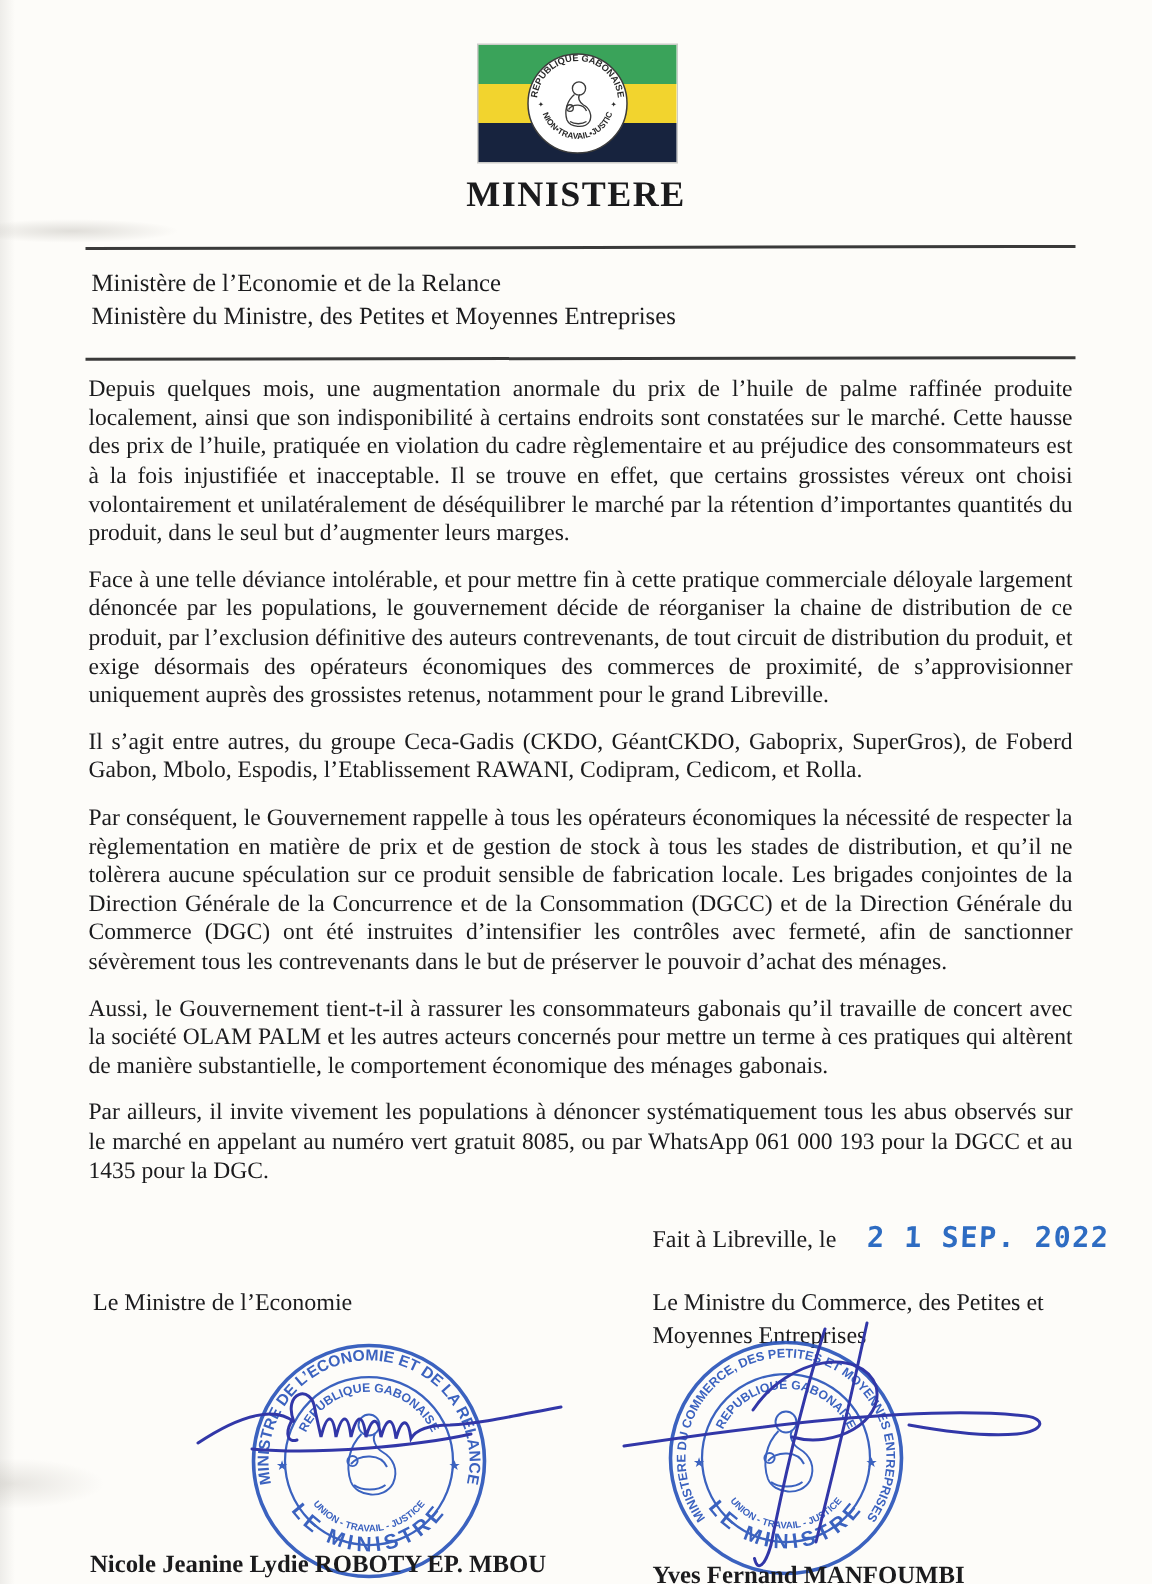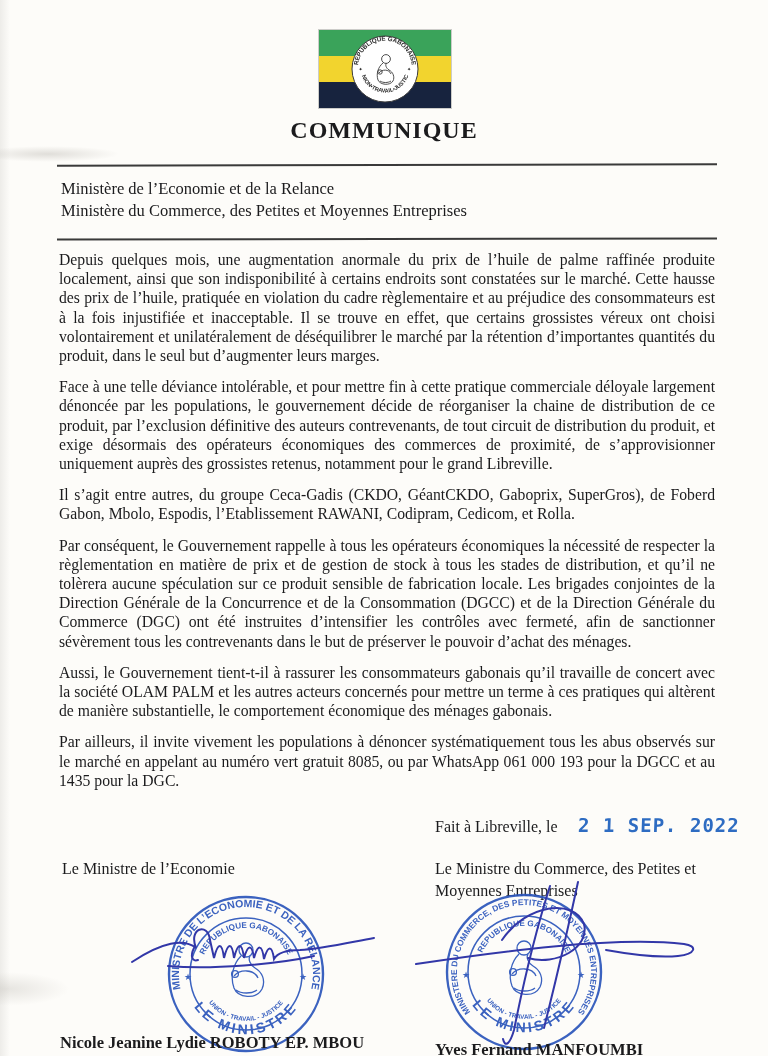--- a/index.html
+++ b/index.html
@@ -99,27 +99,27 @@
       <g stroke="#3a3a3a" fill="none" stroke-width="0.9">
         <circle cx="36" cy="25" r="4.4"></circle>
         <path d="M 33,29 C 28,33 26,40 28,46 C 30,51 40,52 43,47 C 45,43 43,38 39,36 C 36,34 35,31 36.5,29"></path>
         <path d="M 29,39 C 32,35 39,35 41,40"></path>
         <circle cx="30" cy="38" r="2.2"></circle>
         <path d="M 30,47 C 33,49 38,49 41,47"></path>
       </g>
     </svg>
   </div>
 
-  <h1 class="title">COMMUNIQUE</h1>
+  <h1 class="title">MINISTERE</h1>
 
   <div class="rule rule-1"></div>
 
   <div class="ministries">
     <div>Ministère de l’Economie et de la Relance</div>
-    <div>Ministère du Commerce, des Petites et Moyennes Entreprises</div>
+    <div>Ministère du Ministre, des Petites et Moyennes Entreprises</div>
   </div>
 
   <div class="rule rule-2"></div>
 
   <div class="content">
     <p>Depuis quelques mois, une augmentation anormale du prix de l’huile de palme raffinée produite localement, ainsi que son indisponibilité à certains endroits sont constatées sur le marché. Cette hausse des prix de l’huile, pratiquée en violation du cadre règlementaire et au préjudice des consommateurs est à la fois injustifiée et inacceptable. Il se trouve en effet, que certains grossistes véreux ont choisi volontairement et unilatéralement de déséquilibrer le marché par la rétention d’importantes quantités du produit, dans le seul but d’augmenter leurs marges.</p>
     <p>Face à une telle déviance intolérable, et pour mettre fin à cette pratique commerciale déloyale largement dénoncée par les populations, le gouvernement décide de réorganiser la chaine de distribution de ce produit, par l’exclusion définitive des auteurs contrevenants, de tout circuit de distribution du produit, et exige désormais des opérateurs économiques des commerces de proximité, de s’approvisionner uniquement auprès des grossistes retenus, notamment pour le grand Libreville.</p>
     <p>Il s’agit entre autres, du groupe Ceca-Gadis (CKDO, GéantCKDO, Gaboprix, SuperGros), de Foberd Gabon, Mbolo, Espodis, l’Etablissement RAWANI,  Codipram, Cedicom, et Rolla.</p>
     <p>Par conséquent, le Gouvernement rappelle à tous les opérateurs économiques la nécessité de respecter la règlementation en matière de prix et de gestion de stock à tous les stades de distribution, et qu’il ne tolèrera aucune spéculation sur ce produit sensible de fabrication locale. Les brigades conjointes de la Direction Générale de la Concurrence et de la Consommation (DGCC) et de la Direction Générale du Commerce (DGC) ont été instruites d’intensifier les contrôles avec fermeté, afin de sanctionner sévèrement tous les contrevenants dans le but de préserver le pouvoir d’achat des ménages.</p>
     <p>Aussi, le Gouvernement tient-t-il à rassurer les consommateurs gabonais qu’il travaille de concert avec la société OLAM PALM et les autres acteurs concernés pour mettre un terme à ces pratiques qui altèrent de manière substantielle, le comportement économique des ménages gabonais.</p>

